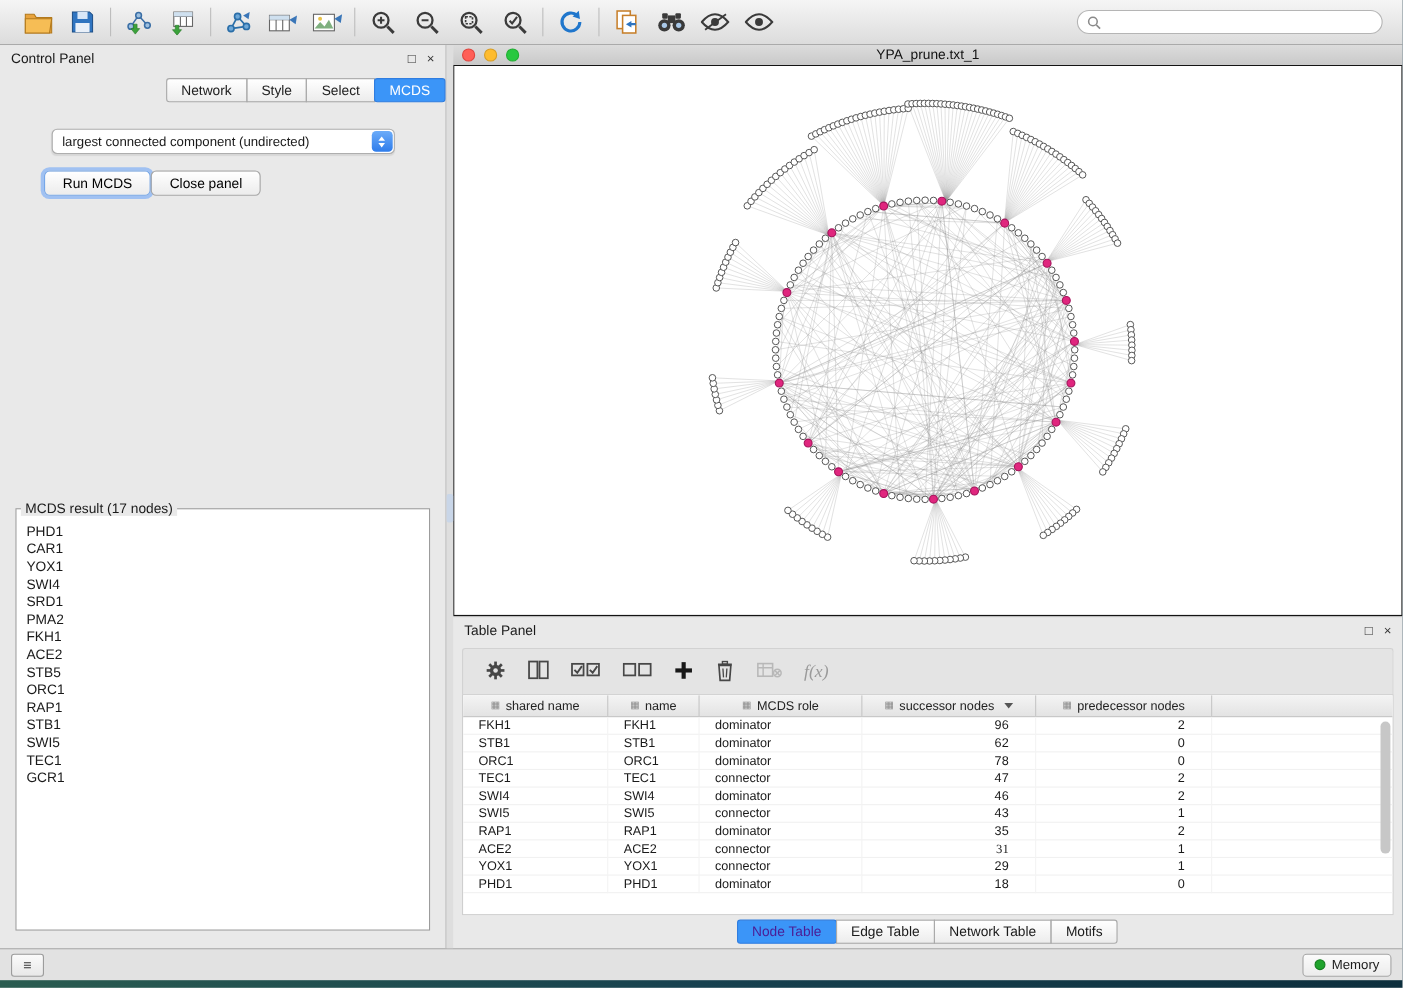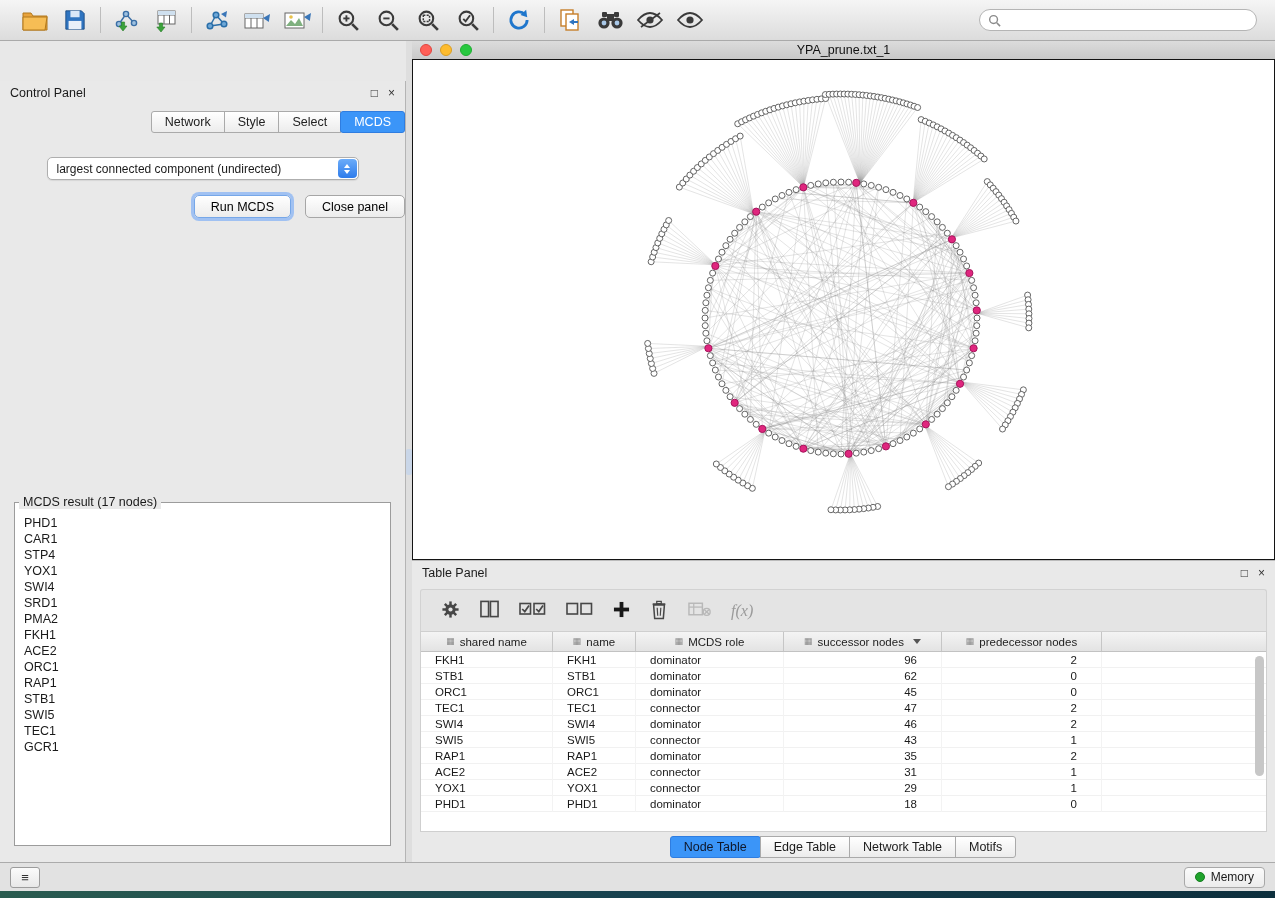--- a/index.html
+++ b/index.html
@@ -21,21 +21,21 @@
                  border:1px solid #b5b5b5; border-radius:12px; display:flex; align-items:center;
                  padding:0 8px; gap:5px; }
   .search-wrap input { border:none; outline:none; flex:1; font-size:12px; background:transparent;
                        font-family:"Liberation Sans",sans-serif; }
 
   
   .main { flex:1; display:flex; min-height:0; }
 
   
   .control-panel { width:406px; flex:0 0 406px; background:#e9e9e9; border-right:1px solid #b4b4b4;
-                   display:flex; flex-direction:column;margin-top:40px; }
+                   display:flex; flex-direction:column; }
   .panel-titlebar { height:24px; flex:0 0 24px; display:flex; align-items:center; padding:0 10px;
                     font-size:12.5px; }
   .panel-controls { margin-left:auto; display:flex; gap:10px; color:#333; font-size:12px; }
   .panel-controls span { cursor:default; line-height:12px; }
   .tabs { display:flex; justify-content:flex-end; margin-top:6px; flex:0 0 auto; }
   .tab { padding:3px 13px; font-size:12.5px; border:1px solid #aaa; margin-left:-1px;
          background:linear-gradient(#ffffff,#ececec); color:#222; }
   .tab:first-child { border-radius:3px 0 0 3px; }
   .tab:last-child { border-radius:0 3px 3px 0; }
   .tab.active { background:#3b95f8; border-color:#2f7de0; color:#fff; border-radius:3px; }
@@ -44,21 +44,21 @@
   .mac-select { width:312px; height:23px; margin:0 auto; background:#fff; border:1px solid #aeaeae;
                 border-radius:5px; display:flex; align-items:center; padding-left:9px; font-size:12px;
                 position:relative; box-shadow:0 1px 1px rgba(0,0,0,.08); }
   .mac-select .stepper { position:absolute; right:1px; top:1px; bottom:1px; width:19px;
                 border-radius:4px; background:linear-gradient(#6cacf9,#2e7ceb);
                 display:flex; flex-direction:column; align-items:center; justify-content:center; }
   .arr-up { width:0;height:0;border-left:3.5px solid transparent;border-right:3.5px solid transparent;
             border-bottom:4.5px solid #fff; margin-bottom:2px; }
   .arr-down { width:0;height:0;border-left:3.5px solid transparent;border-right:3.5px solid transparent;
             border-top:4.5px solid #fff; }
-  .btn-row { display:flex; justify-content:flex-end; gap:14px; margin-top:15px;padding-left:40px; }
+  .btn-row { display:flex; justify-content:flex-start; gap:0; margin-top:15px;padding-left:40px; }
   .btn { height:23px; padding:0 16px; font-size:12.5px; font-family:"Liberation Sans",sans-serif;
          background:linear-gradient(#ffffff,#ececec); border:1px solid #a6a6a6; border-radius:5px; }
   .btn.default { box-shadow:0 0 0 3px rgba(100,160,250,.55); border-color:#76a7e8; }
   .result-box { flex:1; margin:0 14px 16px 14px; border:1px solid #9c9c9c; background:#fff;
                 min-height:0; padding-top:2px; }
   .result-box legend { font-size:12.5px; background:#e9e9e9; padding:0 4px; margin-left:4px; }
   .mcds-list { padding:4px 9px; overflow:hidden; height:calc(100% - 4px); }
   .mcds-item { font-size:12.5px; line-height:16px; }
 
   
@@ -103,21 +103,21 @@
   .td { font-size:11.5px; padding-left:14px; border-right:1px solid #f3f3f3; height:16px;
         line-height:16px; white-space:nowrap; }
   .td.num { text-align:right; padding-right:24px; padding-left:0; }
   .vscroll { position:absolute; right:2px; top:24px; width:9px; height:120px; background:#c7c7c7;
              border-radius:5px; }
   .tp-tabs { height:30px; flex:0 0 30px; display:flex; justify-content:center; align-items:center; }
   .seg-tab { padding:3px 13px; font-size:12.5px; border:1px solid #aaa; margin-left:-1px;
              background:linear-gradient(#ffffff,#ececec); }
   .seg-tab:first-child { border-radius:3px 0 0 3px; }
   .seg-tab:last-child { border-radius:0 3px 3px 0; }
-  .seg-tab.active { background:#3b95f8; border-color:#2f7de0; color:#0f172a; border-radius:3px; }
+  .seg-tab.active { background:#3b95f8; border-color:#2f7de0; color:#4c1d95; border-radius:3px; }
 
   
   .statusbar { height:29px; flex:0 0 29px; background:#e2e2e2; border-top:1px solid #ababab;
                display:flex; align-items:center; padding:0 10px; }
   .menu-btn { width:30px; height:21px; border:1px solid #9c9c9c; border-radius:3px;
               background:linear-gradient(#fbfbfb,#e8e8e8); display:flex; align-items:center;
               justify-content:center; font-size:13px; color:#333; }
   .memory-chip { margin-left:auto; height:21px; border:1px solid #a8a8a8; border-radius:4px;
                  background:linear-gradient(#fbfbfb,#ececec); display:flex; align-items:center;
                  gap:6px; padding:0 10px; font-size:12px; }
@@ -314,27 +314,27 @@
         <div class="btn-row">
           <button class="btn default">Run MCDS</button>
           <button class="btn">Close panel</button>
         </div>
       </div>
       <fieldset class="result-box">
         <legend>MCDS result (17 nodes)</legend>
         <div class="mcds-list">
             <div class="mcds-item">PHD1</div>
             <div class="mcds-item">CAR1</div>
-            <div class="mcds-item">STP4</div>
             <div class="mcds-item">YOX1</div>
             <div class="mcds-item">SWI4</div>
             <div class="mcds-item">SRD1</div>
             <div class="mcds-item">PMA2</div>
             <div class="mcds-item">FKH1</div>
             <div class="mcds-item">ACE2</div>
+            <div class="mcds-item">STB5</div>
             <div class="mcds-item">ORC1</div>
             <div class="mcds-item">RAP1</div>
             <div class="mcds-item">STB1</div>
             <div class="mcds-item">SWI5</div>
             <div class="mcds-item">TEC1</div>
             <div class="mcds-item">GCR1</div>
           </div>
       </fieldset>
     </div>
 
@@ -1131,21 +1131,21 @@
                 <div class="td" style="width: 132px;">STB1</div>
                 <div class="td" style="width: 83px;">STB1</div>
                 <div class="td" style="width: 148px;">dominator</div>
                 <div class="td num" style="width: 158px;">62</div>
                 <div class="td num" style="width: 160px;">0</div>
               </div>
               <div class="tr">
                 <div class="td" style="width: 132px;">ORC1</div>
                 <div class="td" style="width: 83px;">ORC1</div>
                 <div class="td" style="width: 148px;">dominator</div>
-                <div class="td num" style="width: 158px;">45</div>
+                <div class="td num" style="width: 158px;">78</div>
                 <div class="td num" style="width: 160px;">0</div>
               </div>
               <div class="tr">
                 <div class="td" style="width: 132px;">TEC1</div>
                 <div class="td" style="width: 83px;">TEC1</div>
                 <div class="td" style="width: 148px;">connector</div>
                 <div class="td num" style="width: 158px;">47</div>
                 <div class="td num" style="width: 160px;">2</div>
               </div>
               <div class="tr">
@@ -1166,21 +1166,21 @@
                 <div class="td" style="width: 132px;">RAP1</div>
                 <div class="td" style="width: 83px;">RAP1</div>
                 <div class="td" style="width: 148px;">dominator</div>
                 <div class="td num" style="width: 158px;">35</div>
                 <div class="td num" style="width: 160px;">2</div>
               </div>
               <div class="tr">
                 <div class="td" style="width: 132px;">ACE2</div>
                 <div class="td" style="width: 83px;">ACE2</div>
                 <div class="td" style="width: 148px;">connector</div>
-                <div class="td num" style="width: 158px;">31</div>
+                <div class="td num" style="width: 158px; font-family: Liberation Serif, serif;">31</div>
                 <div class="td num" style="width: 160px;">1</div>
               </div>
               <div class="tr">
                 <div class="td" style="width: 132px;">YOX1</div>
                 <div class="td" style="width: 83px;">YOX1</div>
                 <div class="td" style="width: 148px;">connector</div>
                 <div class="td num" style="width: 158px;">29</div>
                 <div class="td num" style="width: 160px;">1</div>
               </div>
               <div class="tr">

